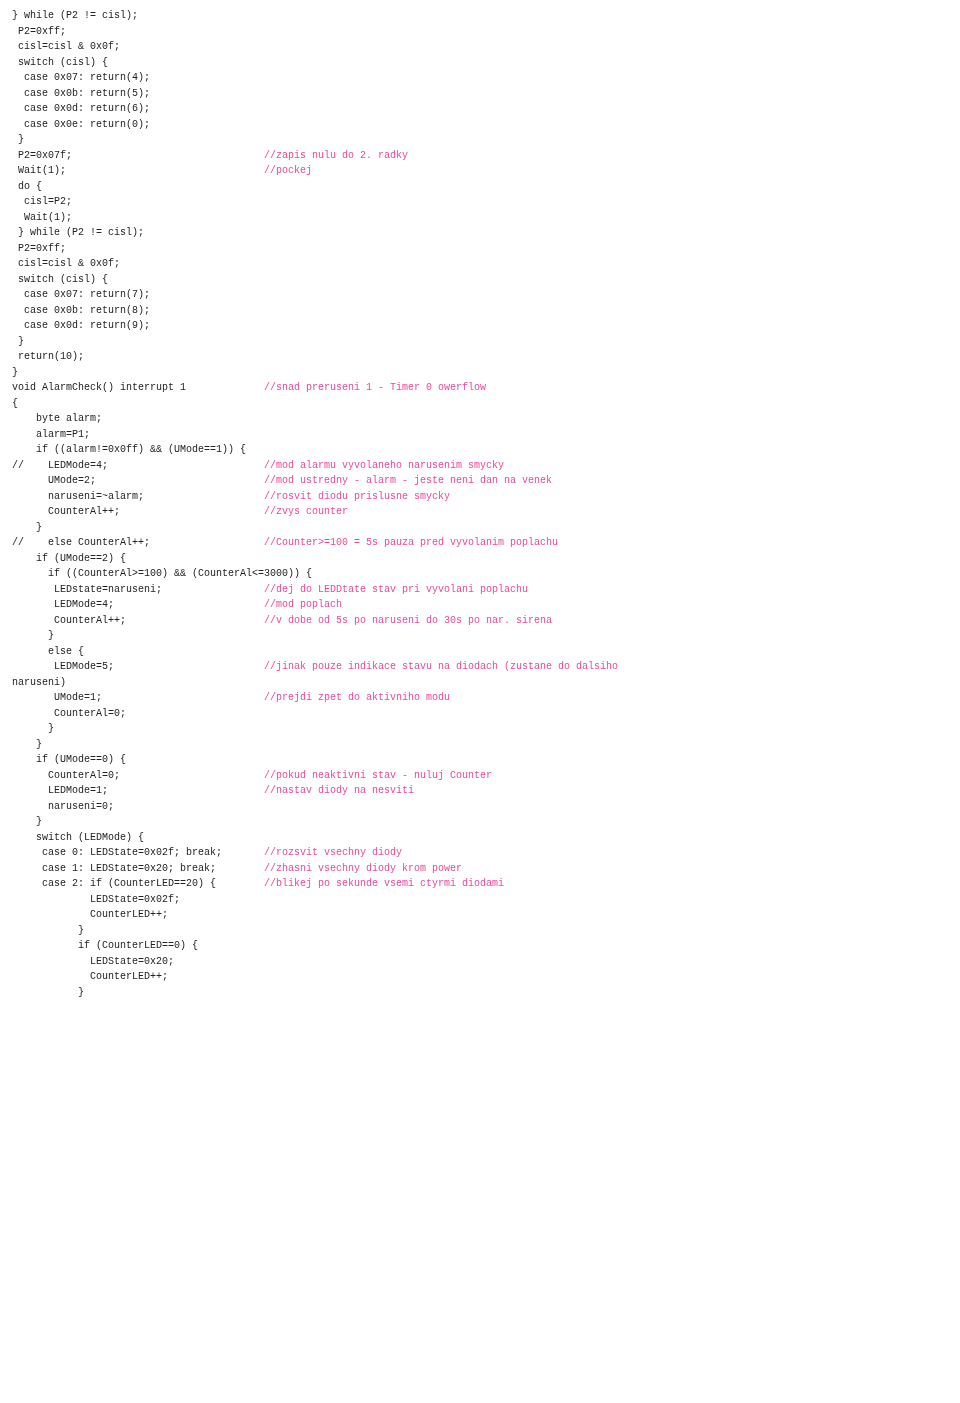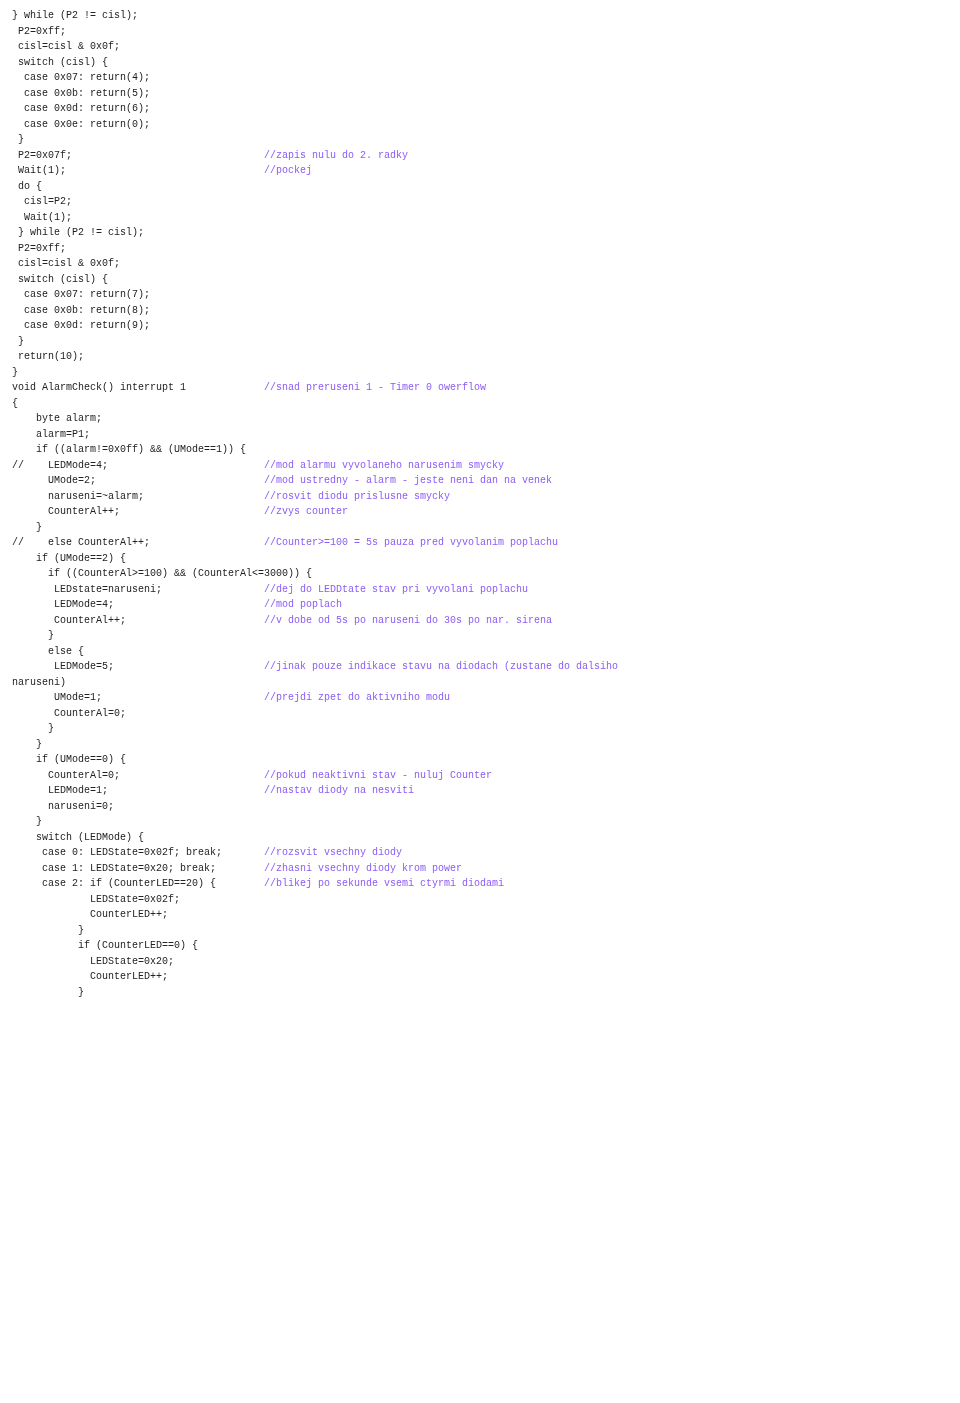--- a/index.html
+++ b/index.html
@@ -19,19 +19,19 @@
 
     .code-block {
       white-space: pre;
       font-family: 'Courier New', Courier, monospace;
       font-size: 10px;
       line-height: 1.55;
       color: #222222;
     }
 
     .comment {
-      color: #8b5cf6;
+      color: #ec4899;
     }
   </style>
 </head>
 <body>
 
 <div class="code-block" id="code-container"><div>} while (P2 != cisl);</div><div> P2=0xff;</div><div> cisl=cisl &amp; 0x0f;</div><div> switch (cisl) {</div><div>  case 0x07: return(4);</div><div>  case 0x0b: return(5);</div><div>  case 0x0d: return(6);</div><div>  case 0x0e: return(0);</div><div> }</div><div></div><div><span> P2=0x07f;</span><span>                                </span><span class="comment">//zapis nulu do 2. radky</span></div><div><span> Wait(1);</span><span>                                 </span><span class="comment">//pockej</span></div><div> do {</div><div>  cisl=P2;</div><div>  Wait(1);</div><div> } while (P2 != cisl);</div><div> P2=0xff;</div><div> cisl=cisl &amp; 0x0f;</div><div> switch (cisl) {</div><div>  case 0x07: return(7);</div><div>  case 0x0b: return(8);</div><div>  case 0x0d: return(9);</div><div> }</div><div> return(10);</div><div>}</div><div></div><div><span>void AlarmCheck() interrupt 1</span><span>             </span><span class="comment">//snad preruseni 1 - Timer 0 owerflow</span></div><div>{</div><div>    byte alarm;</div><div></div><div>    alarm=P1;</div><div>    if ((alarm!=0x0ff) &amp;&amp; (UMode==1)) {</div><div><span>//    LEDMode=4;</span><span>                          </span><span class="comment">//mod alarmu vyvolaneho narusenim smycky</span></div><div><span>      UMode=2;</span><span>                            </span><span class="comment">//mod ustredny - alarm - jeste neni dan na venek</span></div><div><span>      naruseni=~alarm;</span><span>                    </span><span class="comment">//rosvit diodu prislusne smycky</span></div><div><span>      CounterAl++;</span><span>                        </span><span class="comment">//zvys counter</span></div><div>    }</div><div><span>//    else CounterAl++;</span><span>                   </span><span class="comment">//Counter&gt;=100 = 5s pauza pred vyvolanim poplachu</span></div><div>    if (UMode==2) {</div><div>      if ((CounterAl&gt;=100) &amp;&amp; (CounterAl&lt;=3000)) {</div><div><span>       LEDstate=naruseni;</span><span>                 </span><span class="comment">//dej do LEDDtate stav pri vyvolani poplachu</span></div><div><span>       LEDMode=4;</span><span>                         </span><span class="comment">//mod poplach</span></div><div><span>       CounterAl++;</span><span>                       </span><span class="comment">//v dobe od 5s po naruseni do 30s po nar. sirena</span></div><div>      }</div><div>      else {</div><div><span>       LEDMode=5;</span><span>                         </span><span class="comment">//jinak pouze indikace stavu na diodach (zustane do dalsiho</span></div><div>naruseni)</div><div><span>       UMode=1;</span><span>                           </span><span class="comment">//prejdi zpet do aktivniho modu</span></div><div>       CounterAl=0;</div><div>      }</div><div>    }</div><div>    if (UMode==0) {</div><div><span>      CounterAl=0;</span><span>                        </span><span class="comment">//pokud neaktivni stav - nuluj Counter</span></div><div><span>      LEDMode=1;</span><span>                          </span><span class="comment">//nastav diody na nesviti</span></div><div>      naruseni=0;</div><div>    }</div><div></div><div>    switch (LEDMode) {</div><div><span>     case 0: LEDState=0x02f; break;</span><span>       </span><span class="comment">//rozsvit vsechny diody</span></div><div><span>     case 1: LEDState=0x20; break;</span><span>        </span><span class="comment">//zhasni vsechny diody krom power</span></div><div><span>     case 2: if (CounterLED==20) {</span><span>        </span><span class="comment">//blikej po sekunde vsemi ctyrmi diodami</span></div><div>             LEDState=0x02f;</div><div>             CounterLED++;</div><div>           }</div><div>           if (CounterLED==0) {</div><div>             LEDState=0x20;</div><div>             CounterLED++;</div><div>           }</div></div>
 
 </body></html>

